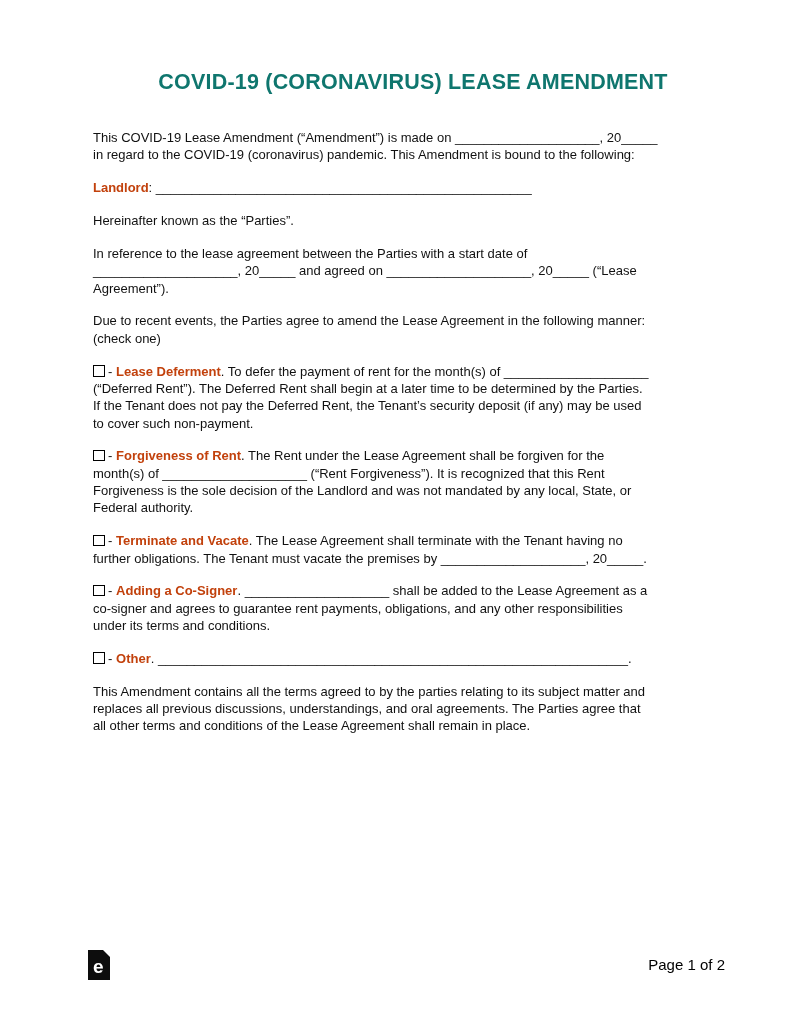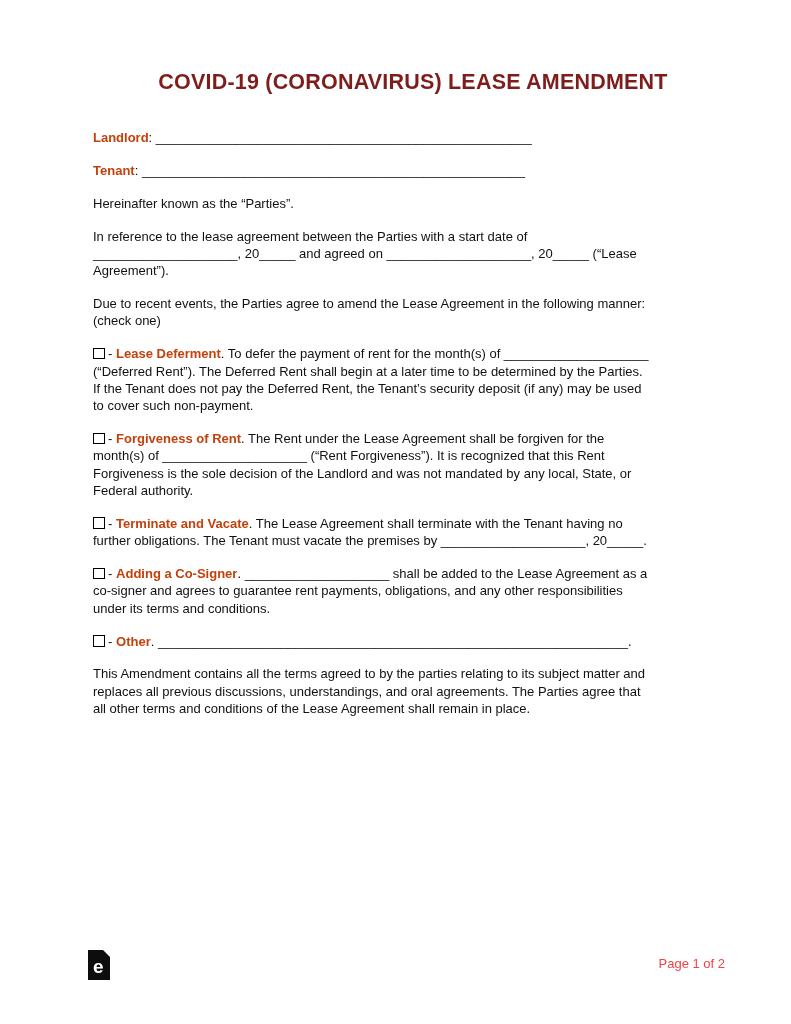--- a/index.html
+++ b/index.html
@@ -27,21 +27,21 @@
     width: 640px;
   }
   .title {
     font-size: 21.5px;
     line-height: 27px;
     font-weight: bold;
     text-align: center;
     margin: 69px 0 33px 0;
     letter-spacing: 0.2px;
     white-space: nowrap;
-    color: #7f1d1d;
+    color: #0f766e;
   }
   .para {
     font-size: 13px;
     line-height: 17.3px;
     margin: 0 0 15.6px 0;
     white-space: pre-wrap;
     color: #111111;
   }
   .para b { color: #c2410c; }
   .cb {
@@ -56,36 +56,37 @@
   .blank { letter-spacing: 0; }
   .footer-logo {
     position: absolute;
     left: 88px;
     top: 950px;
   }
   .page-number {
     position: absolute;
     right: 66px;
     top: 956px;
-    font-size: 13px;
-    color: #ef4444;
+    font-size: 15px;
+    color: #000000;
   }
 </style>
 </head>
 <body>
 
 <div class="page">
   <div class="content">
 
     <h1 class="title">COVID-19 (CORONAVIRUS) LEASE AMENDMENT</h1>
 
+    <p class="para">This COVID-19 Lease Amendment (“Amendment”) is made on ____________________, 20_____
+in regard to the COVID-19 (coronavirus) pandemic. This Amendment is bound to the following:</p>
 
     <p class="para"><b>Landlord</b><span>: </span><span class="blank">____________________________________________________</span></p>
 
-    <p class="para"><b>Tenant</b><span>: </span><span class="blank">_____________________________________________________</span></p>
 
     <p class="para">Hereinafter known as the “Parties”.</p>
 
 
 
     <p class="para">In reference to the lease agreement between the Parties with a start date of
 ____________________, 20_____ and agreed on ____________________, 20_____ (“Lease
 Agreement”).</p>
 
     <p class="para">Due to recent events, the Parties agree to amend the Lease Agreement in the following manner:

